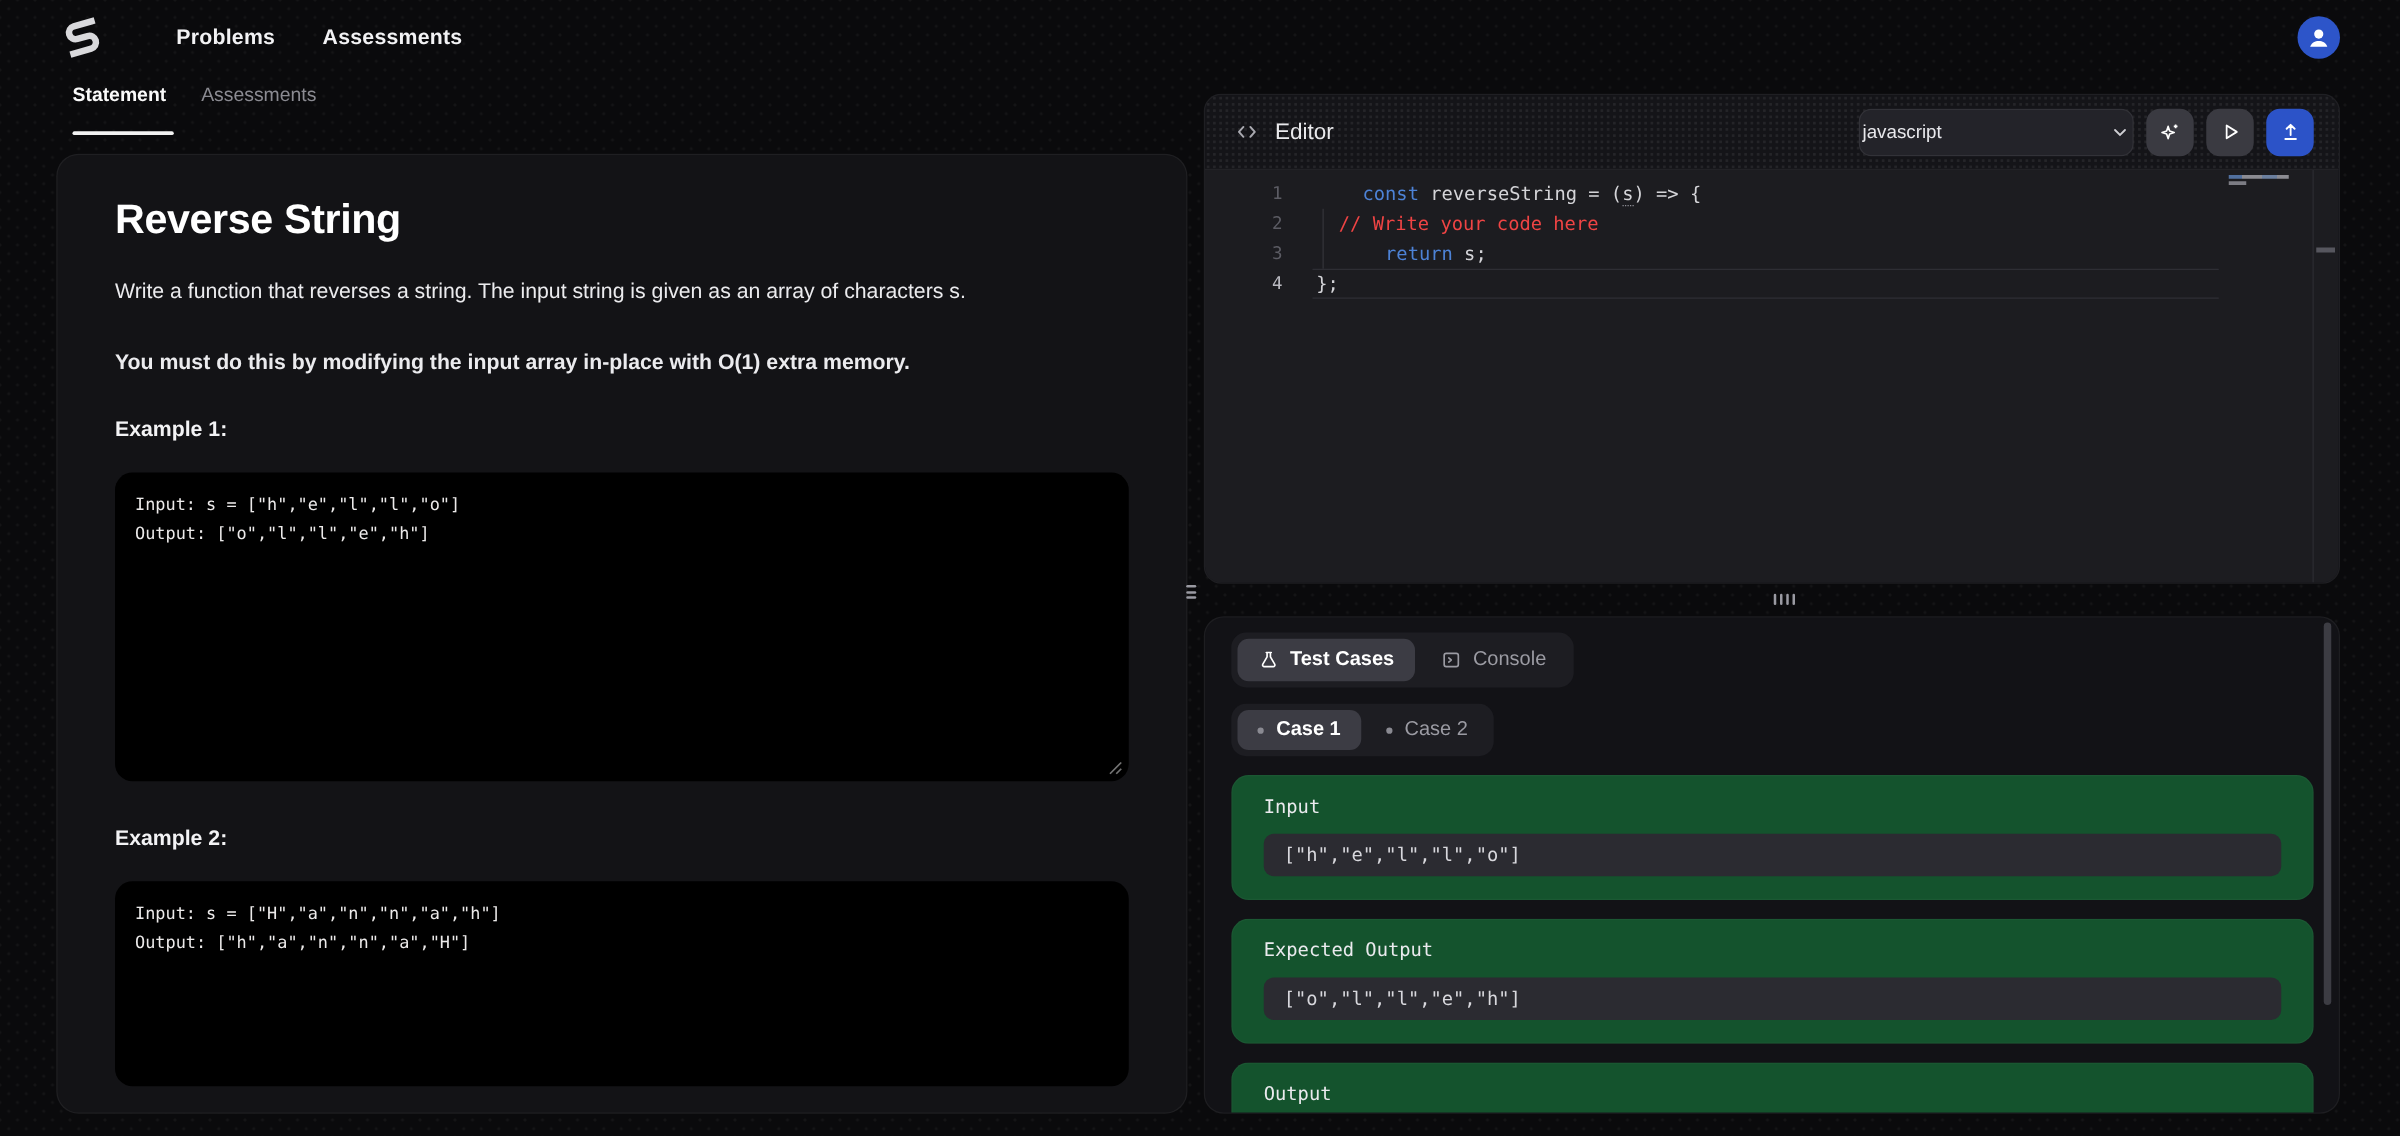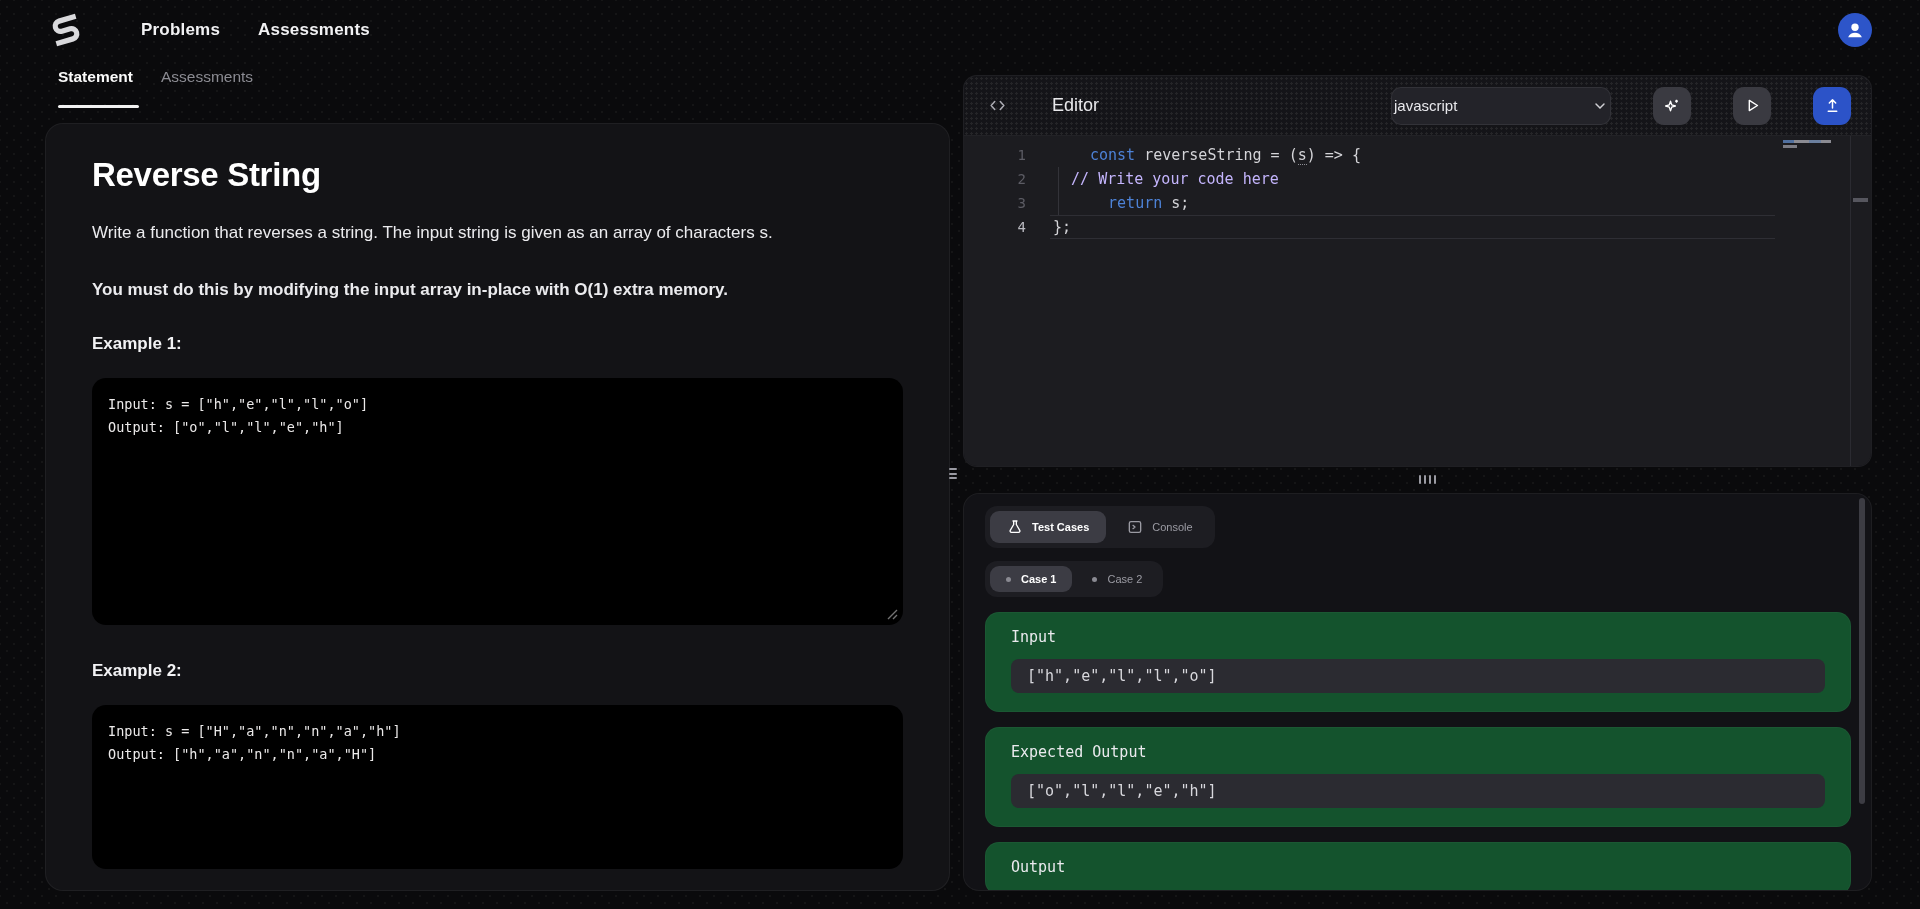--- a/index.html
+++ b/index.html
@@ -15,21 +15,20 @@
     color:#ededf0;
     position:relative;
   }
   .tex {
     background-image:radial-gradient(rgba(150,165,255,.16) 1px, transparent 1.1px);
     background-size:5px 5px;
   }
   .tex-soft {
     background-image:radial-gradient(rgba(255,255,255,.07) 1px, transparent 1.1px);
     background-size:5px 5px;
-    gap:32px;
   }
 
   
   .nav { position:absolute; left:0; top:0; width:1920px; height:60px; display:flex; align-items:center; padding:0 48px 0 45px; }
   .logo { width:42px; height:42px; display:flex; align-items:center; justify-content:center; }
   .nav-links { display:flex; gap:38px; margin-left:54px; }
   .nav-link { font-size:17px; font-weight:600; color:#f2f2f4; letter-spacing:.2px; cursor:pointer; }
   .avatar { margin-left:auto; width:34px; height:34px; border-radius:50%; background:#2d55c9; display:flex; align-items:center; justify-content:center; cursor:pointer; }
 
   
@@ -74,21 +73,21 @@
   }
   .icon-btn.blue { background:#2c53c8; }
 
   .code-area { position:relative; height:330px; background:#1c1c20; padding-top:7px; font-family:"DejaVu Sans Mono", monospace; font-size:15px; }
   .code-line { display:flex; height:24px; line-height:24px; position:relative; }
   .code-line .ln { width:62px; text-align:right; color:#5c5c64; font-size:14px; }
   .code-line.active .ln { color:#b9b9c0; }
   .code-line .lc { margin-left:27px; white-space:pre; color:#d4d4d8; }
   .code-line.active::before { content:""; position:absolute; left:86px; right:96px; top:0; bottom:0; border-top:1px solid #2e2e34; border-bottom:1px solid #2e2e34; }
   .tk-kw { color:#4d82d6;margin-left:37px; }
-  .tk-cm { color:#c4b5fd; }
+  .tk-cm { color:#ef4444; }
   .tk-pl { color:#d4d4d8; }
   .tk-param { color:#d4d4d8; border-bottom:1.5px dotted #8f8f96; }
   .indent-guide { position:absolute; left:94px; top:31px; height:48px; width:1px; background:#333339; }
   .minimap { position:absolute; right:24px; top:4px; width:64px; }
   .mm-row1 { height:3px; width:48px; background:linear-gradient(90deg,#51709f 0 22%,#8b8b92 22% 55%,#6b7f9e 55% 80%,#8b8b92 80% 100%); margin-bottom:2px; }
   .mm-row2 { height:3px; width:14px; background:#7c7c84; }
   .ruler { position:absolute; right:20px; top:0; bottom:0; width:1px; background:#2b2b31; }
   .ruler-dash { position:absolute; right:3px; top:62px; width:15px; height:4px; background:#56565e; }
 
   
@@ -99,21 +98,21 @@
 
   
   .test-card {
     position:absolute; left:963px; top:493px; width:909px; height:398px;
     background:#121216; border:1px solid rgba(255,255,255,.05);
     border-radius:16px; padding:12px 20px 0 21px; overflow:hidden;
   }
   .seg-group { display:inline-flex; background:#1d1d22; border-radius:12px; padding:5px; gap:4px; align-items:center; }
   .seg {
     display:flex; align-items:center; gap:9px; padding:8px 17px; border-radius:9px;
-    font-size:11px; color:#9b9ba3; cursor:pointer; white-space:nowrap;
+    font-size:16px; color:#9b9ba3; cursor:pointer; white-space:nowrap;
   }
   .seg.active { background:#3c3c44; color:#fff; font-weight:700; }
   .seg .icon { display:flex; }
   .cases-row { margin-top:13px; }
   .dot { width:5px; height:5px; border-radius:50%; background:#8a8a92; display:inline-block; }
   .case-seg { gap:10px; padding:7px 16px; }
 
   .section { margin-top:15px; background:#14532d; border:1px solid rgba(255,255,255,.03); border-radius:14px; padding:15px 25px 18px; }
   .section-label { font-family:"DejaVu Sans Mono", monospace; font-size:15px; color:#eaeaee; }
   .section-box {

